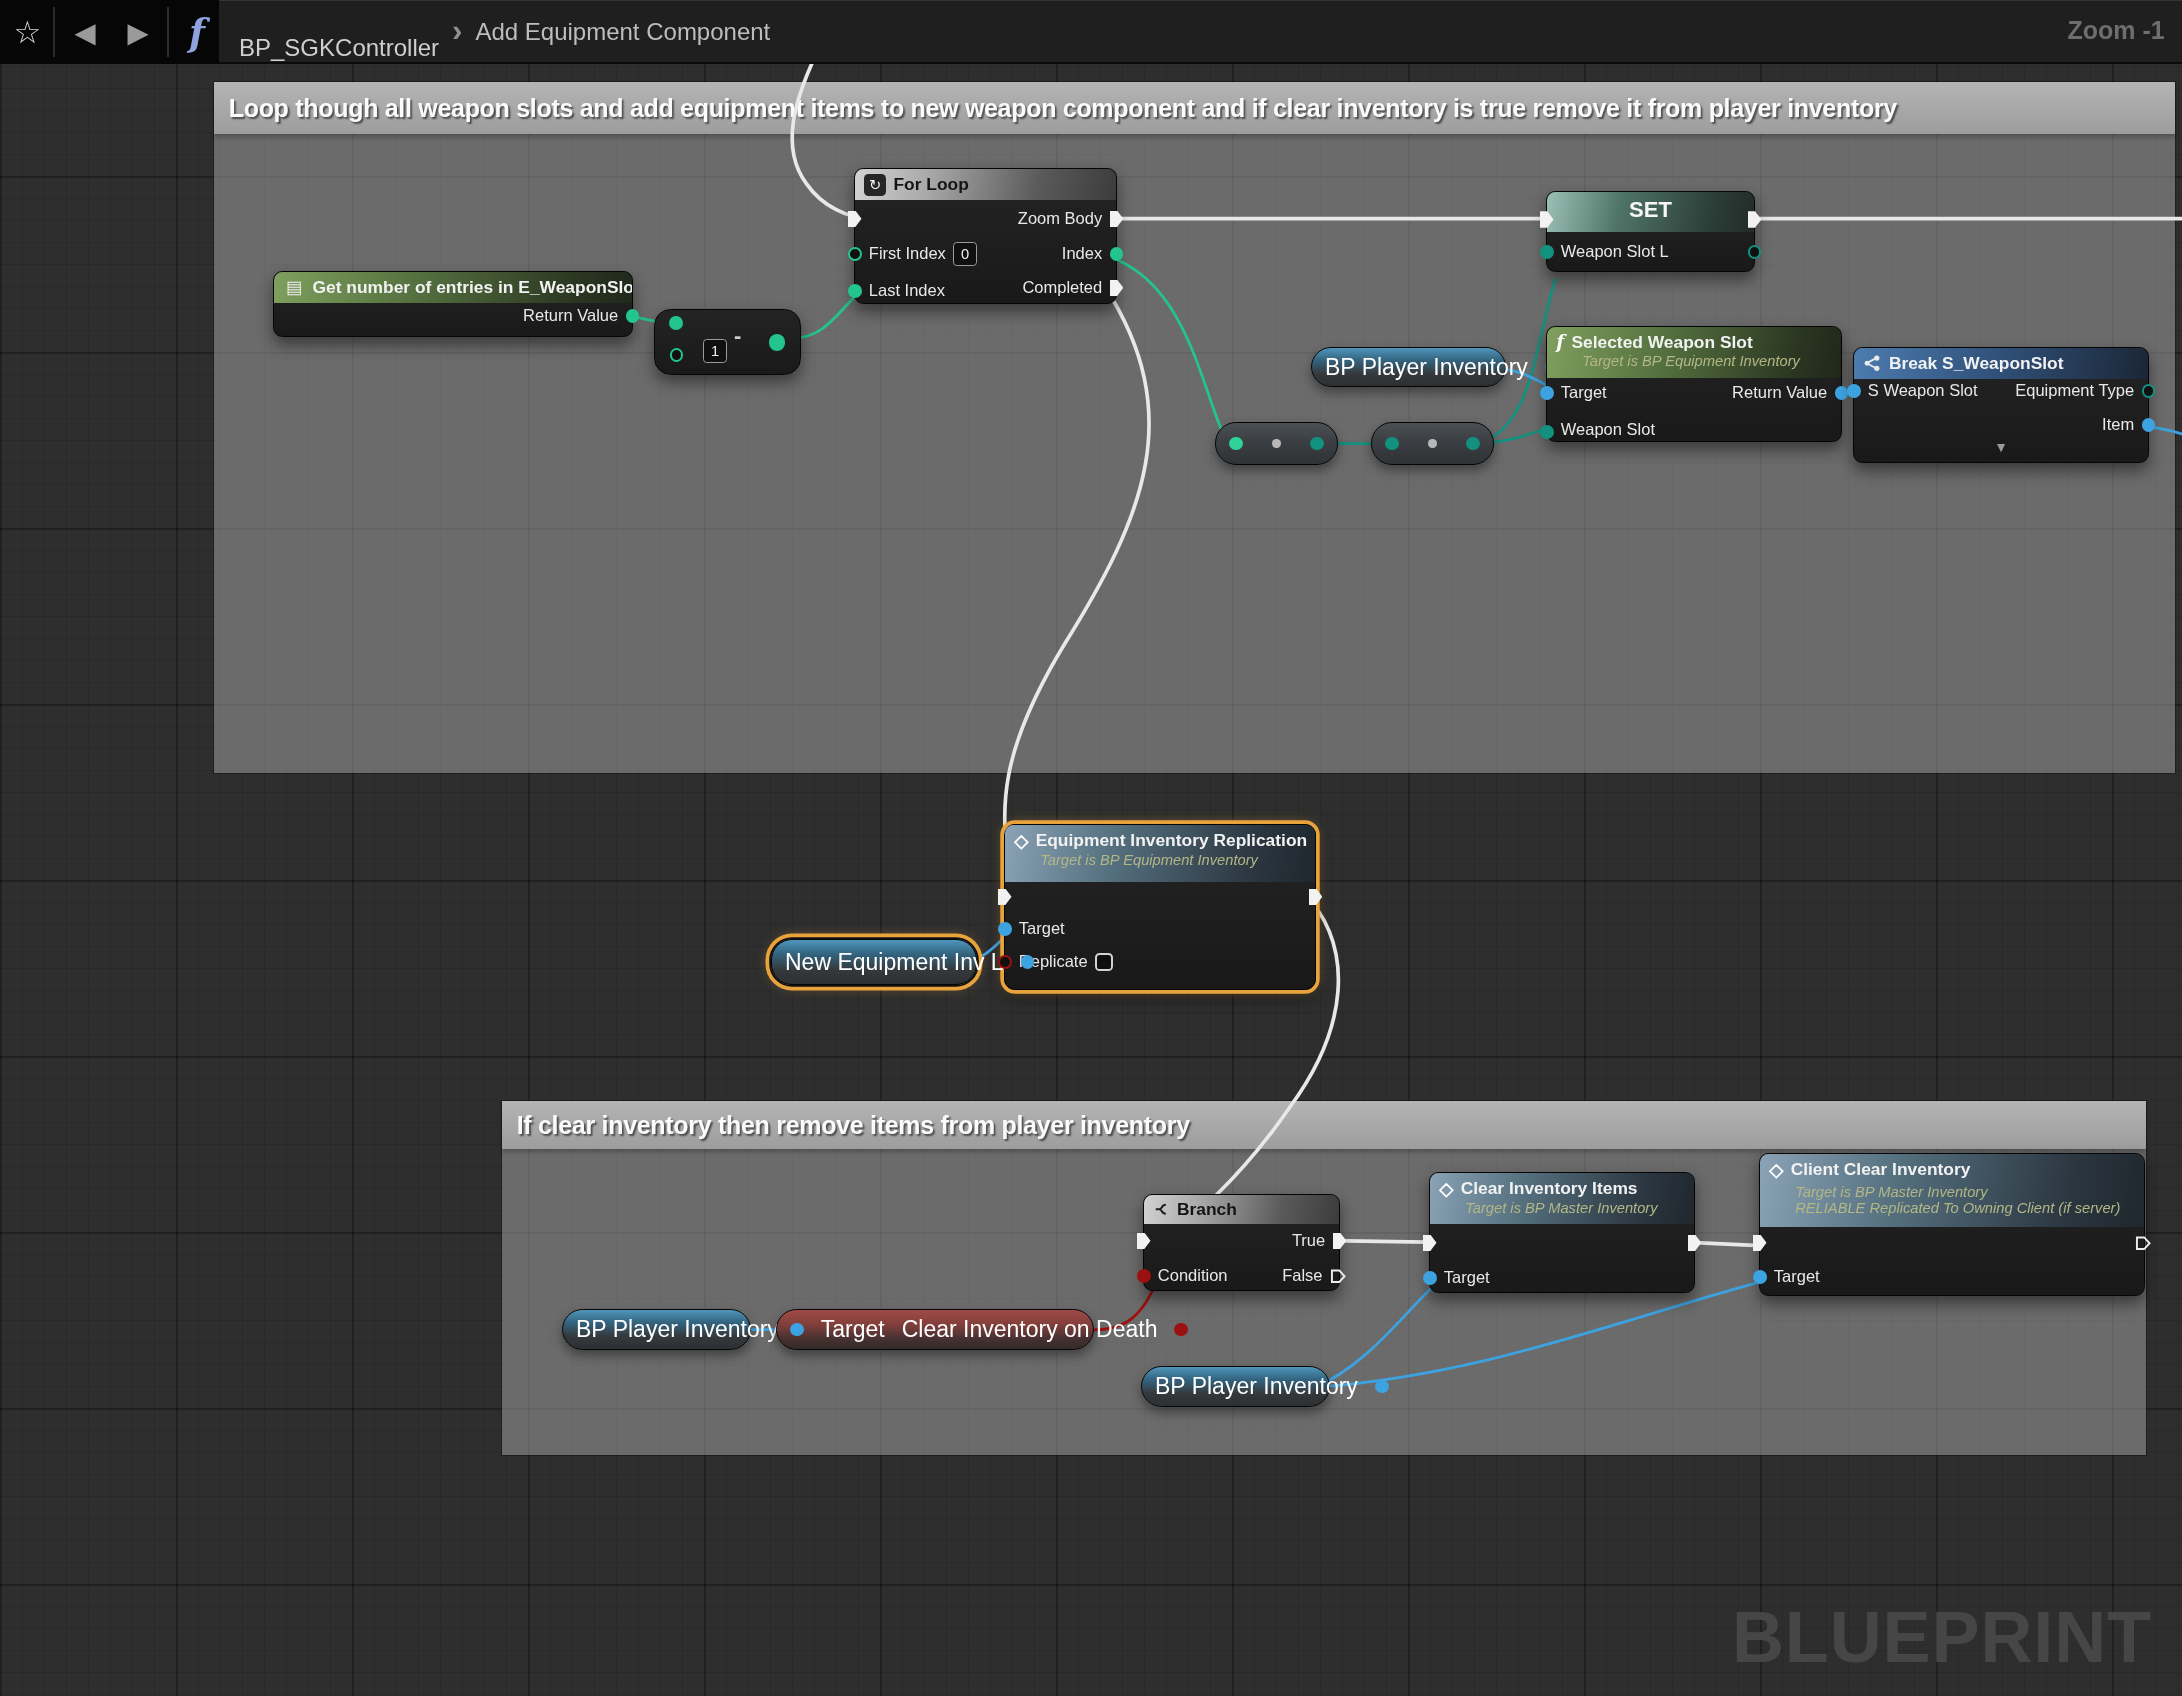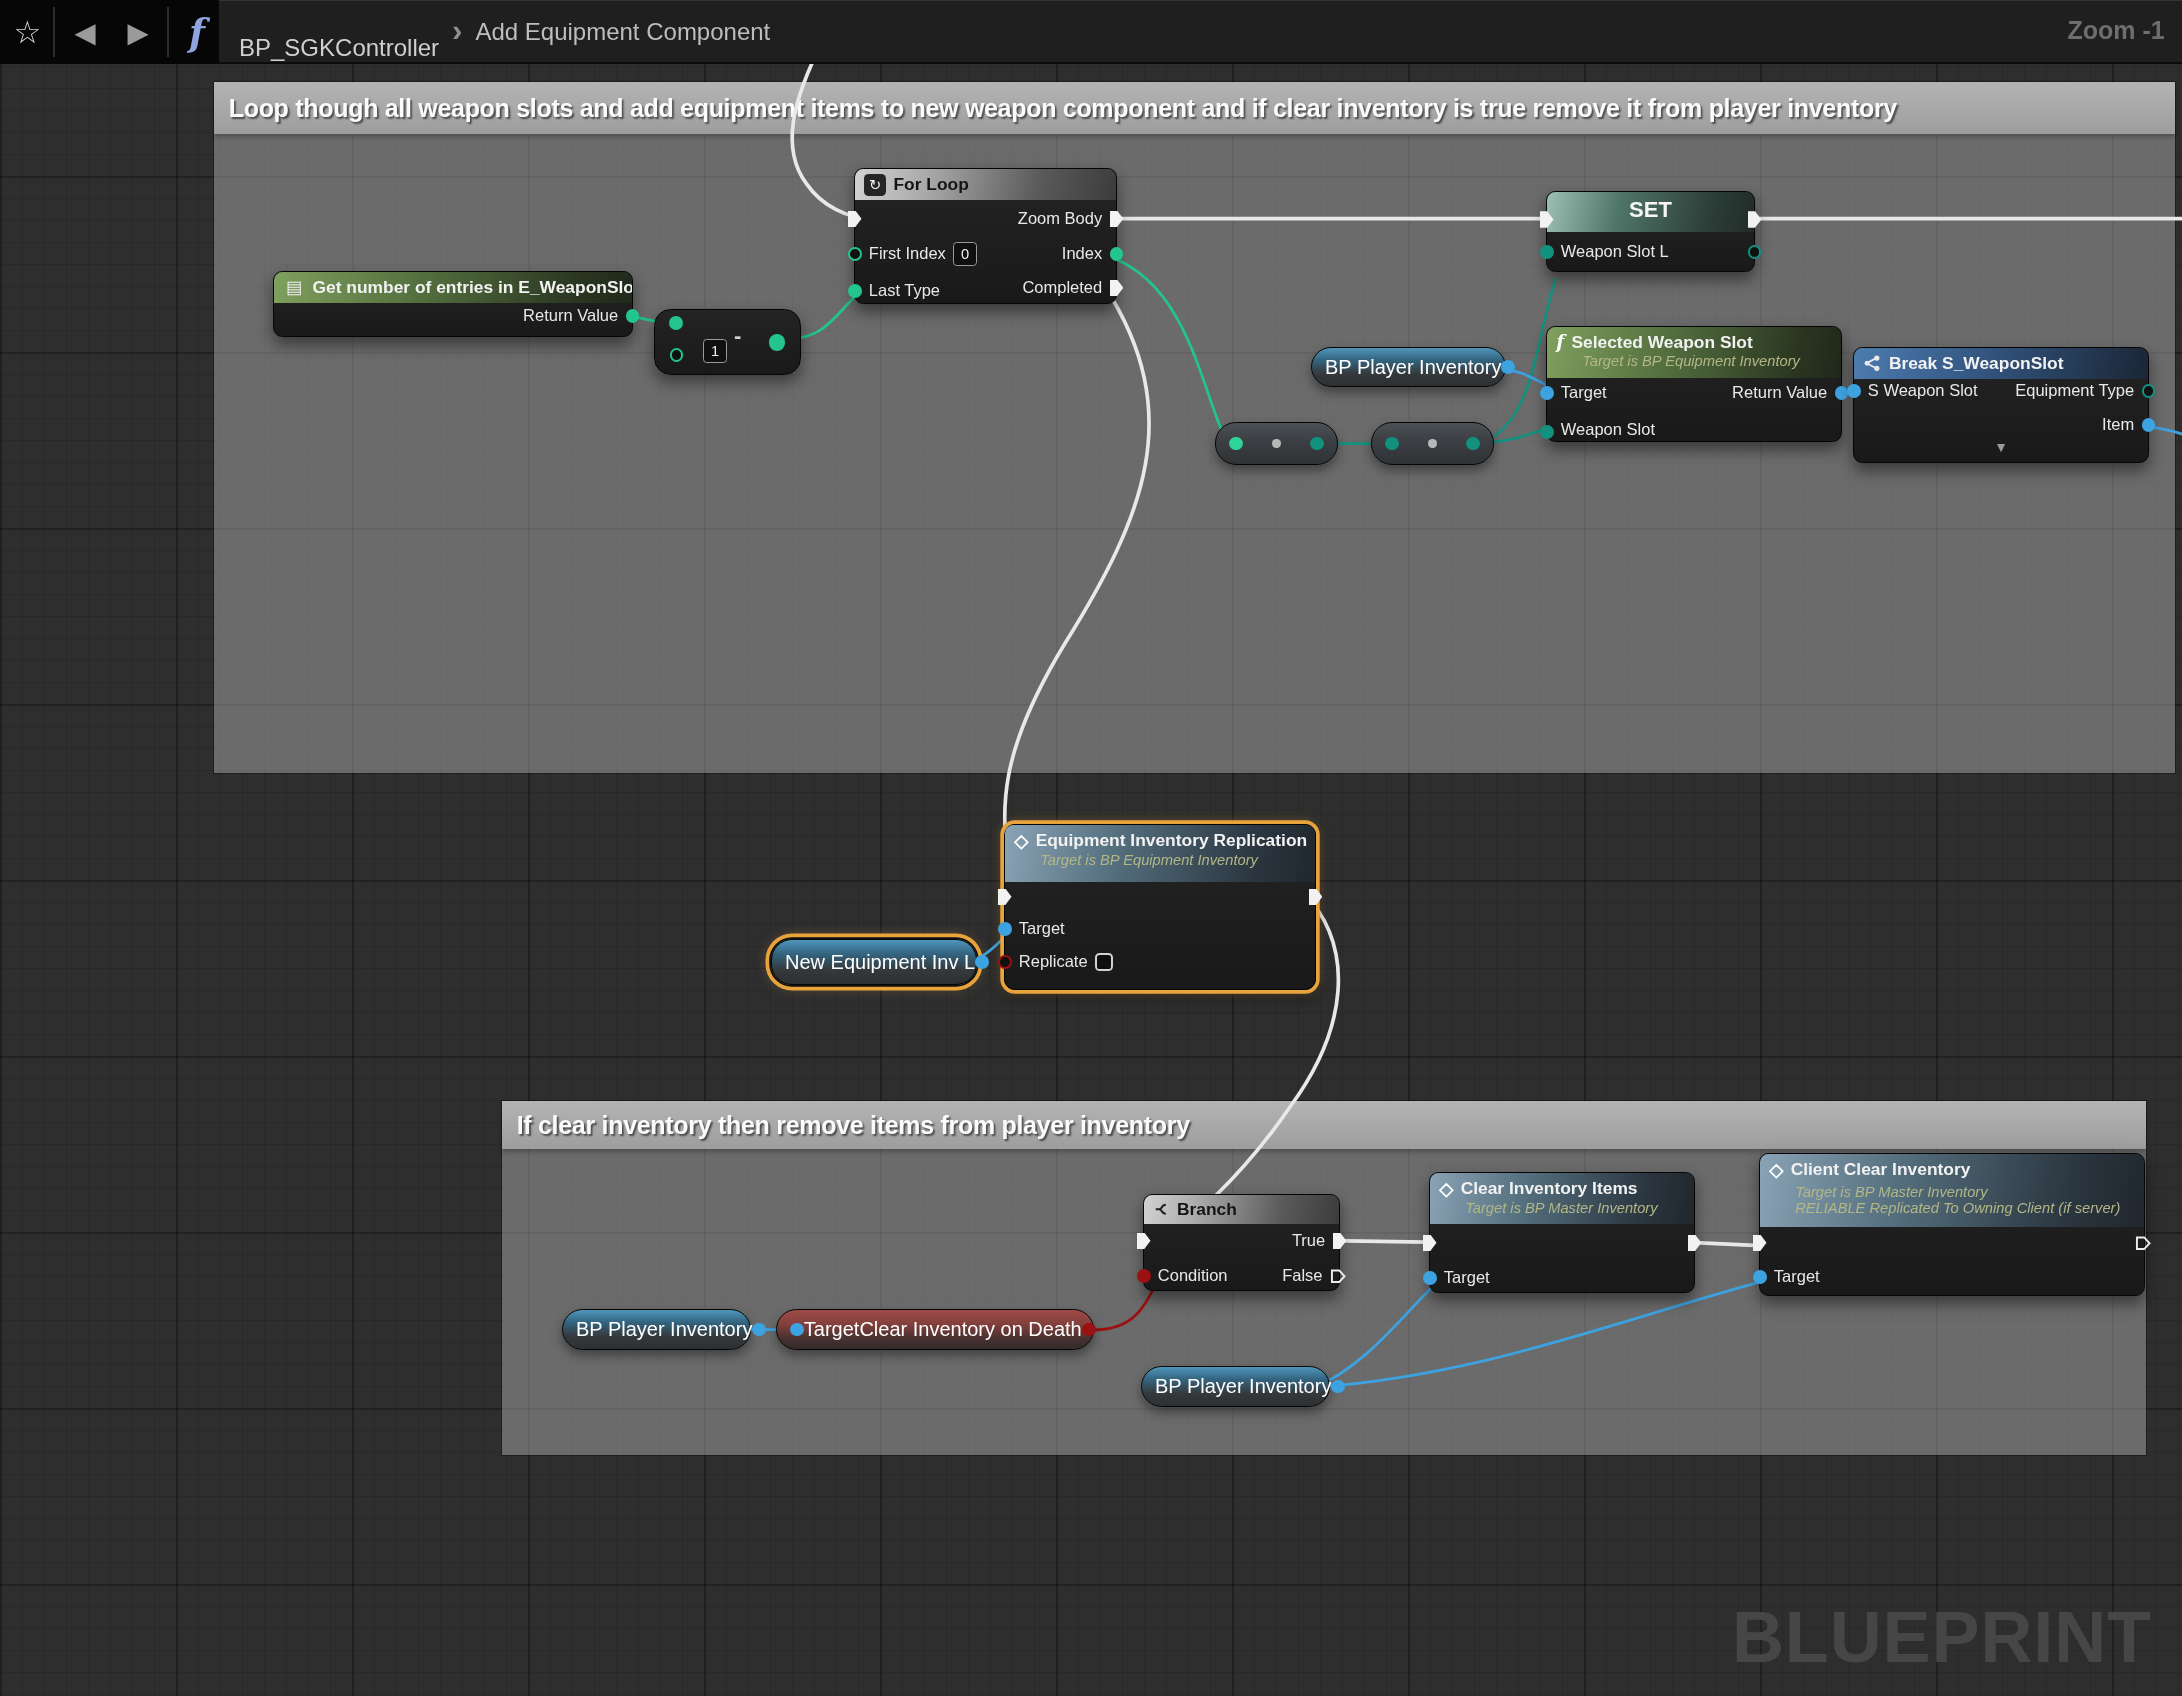--- a/index.html
+++ b/index.html
@@ -71,22 +71,22 @@
           background:#101010; color:#f0f0f0; font-size:14.7px;
           display:inline-flex; align-items:center; justify-content:center; padding:0 3.7px; }
   .chk { width:18.4px; height:18.4px; border:2.8px solid #d2d2d2; border-radius:4.6px; background:#0f0f0f; }
 
   .badge-dark { width:22px; height:22px; border-radius:4.6px; background:#262626;
                 color:#f5f5f5; font-size:14.7px; display:flex; align-items:center; justify-content:center; flex:0 0 auto; }
   .fico { font-family:"DejaVu Serif", serif; font-style:italic; font-weight:bold; color:#fff; font-size:18.4px; line-height:1; }
 
   
   .pill { position:absolute; z-index:3; border:0.9px solid #050505; border-radius:21px;
-          display:flex; align-items:center; padding:0 13px; gap:0;
-          color:#fff; font-size:20px; white-space:nowrap;
+          display:flex; align-items:center; padding:0 13px; gap:17px;
+          color:#fff; font-size:23px; white-space:nowrap;
           background:linear-gradient(180deg,#4f96bc 0%,#33647f 32%,#35393c 68%,#2d2f31 100%);
           box-shadow: 0 5.5px 11px rgba(0,0,0,0.4); }
   .pill.red { background:linear-gradient(180deg,#a04a48 0%,#84403c 35%,#45302f 75%,#332a2a 100%); }
   .pill.plain { background:linear-gradient(180deg,#4b5054 0%,#3b3f43 45%,#303234 100%); }
   .pill .dot { width:8.3px; height:8.3px; border-radius:50%; background:#b8b8b8; }
   .pillsel { box-shadow: 0 0 0 1.8px #101010, 0 0 0 5.5px #E8A33D, 0 0 14.7px rgba(232,163,61,0.5); }
 
   .collapse { position:absolute; left:0; right:0; text-align:center; color:#9a9a9a; font-size:13.8px; }
 
   #wires { position:absolute; inset:0; z-index:2; pointer-events:none; }
@@ -160,21 +160,21 @@
       <i class="dpin hollow" style="border-color:#23C48D"></i>
       <span>First Index</span>
       <span class="vbox">0</span>
     </div>
     <div class="prow r" style="right:-7.3px; top:71px;margin-left:44px;">
       <span>Index</span>
       <i class="dpin" style="background:#23C48D"></i>
     </div>
     <div class="prow" style="left:-7.3px; top:108px;">
       <i class="dpin" style="background:#23C48D"></i>
-      <span>Last Type</span>
+      <span>Last Index</span>
     </div>
     <div class="prow r" style="right:-7.3px; top:105px;">
       <span>Completed</span>
       <i class="exec"></i>
     </div>
   </div>
 
   <div class="node" style="left:273px; top:271px; width:360px; height:66px;">
     <div class="nhead hdr-func" style="height:31px; align-items:center;">
       <span class="badge-dark" style="background:transparent; color:#ececec; font-size:17.4px;">▤</span>

